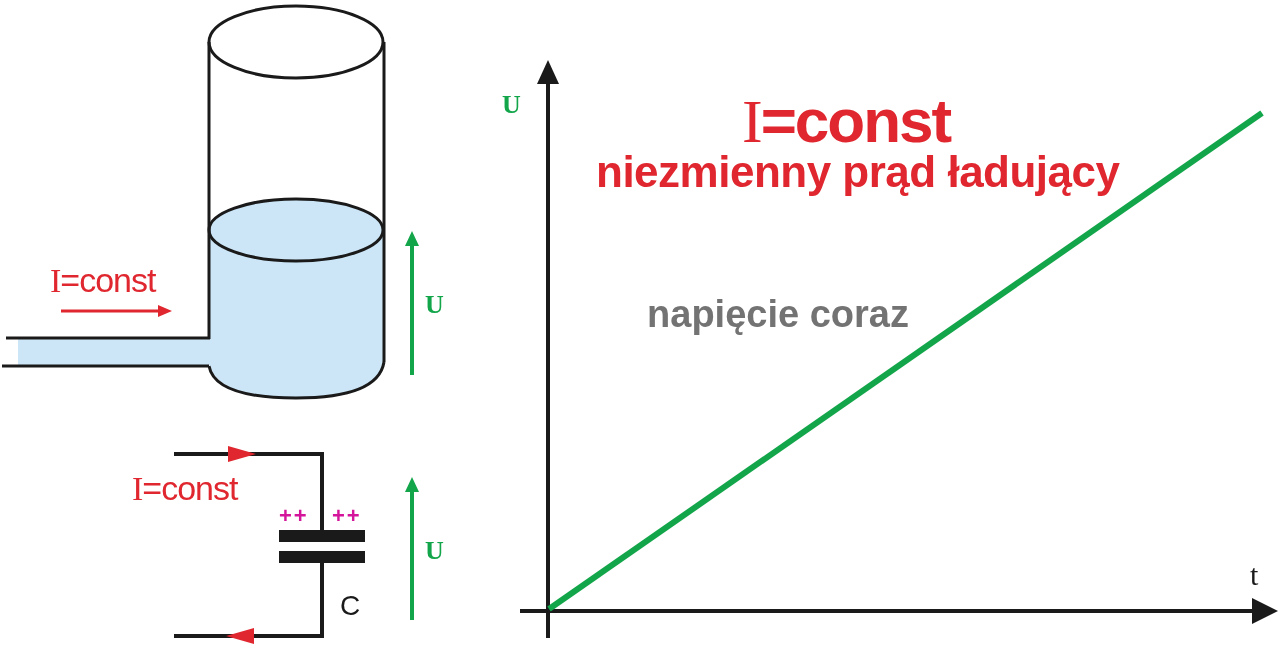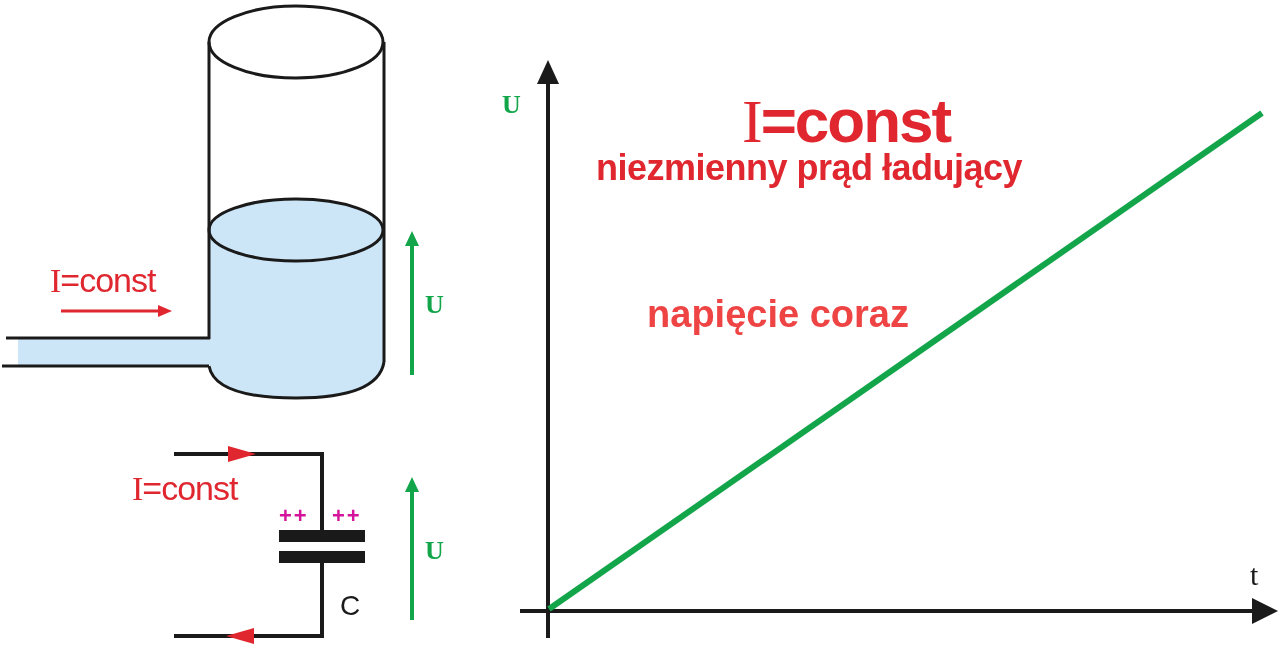--- a/index.html
+++ b/index.html
@@ -1,26 +1,26 @@
 <!DOCTYPE html>
 <html><head>
   <meta charset="utf-8">
   <style>
     html, body { margin: 0; padding: 0; background: #ffffff; }
     body { width: 1280px; height: 652px; position: relative; overflow: hidden; font-family: "Liberation Sans", sans-serif; }
     svg.canvas { position: absolute; left: 0; top: 0; }
     .lbl { position: absolute; white-space: nowrap; line-height: 1; }
     .red { color: #e0262e; }
-    .green { color: #ef4444; }
+    .green { color: #737373; }
     .serif-u { font-family: "Liberation Serif", serif; font-weight: bold; color: #12a54a; font-size: 26px; }
     .iconst-small { font-size: 34px; letter-spacing: -1px; }
     .iconst-small .I { font-family: "Liberation Serif", serif; }
     .title-big { font-size: 62px; font-weight: bold; letter-spacing: -2px; }
     .title-big .I { font-family: "Liberation Serif", serif; font-weight: normal; }
-    .subtitle { font-size: 36px; font-weight: bold; letter-spacing: -0.5px; }
+    .subtitle { font-size: 44px; font-weight: bold; letter-spacing: -0.5px; }
     .green-caption { font-size: 38px; font-weight: bold; text-align: center; line-height: 1.15; }
     .plus { color: #d4149a; font-weight: bold; font-size: 22px; letter-spacing: 2px; }
     .cap-c { font-size: 28px; color: #1a1a1a; }
     .t-label { font-family: "Liberation Serif", serif; font-size: 30px; color: #1a1a1a; }
   </style>
 </head>
 <body>
 
 <svg class="canvas" width="1280" height="652" viewBox="0 0 1280 652">
 

